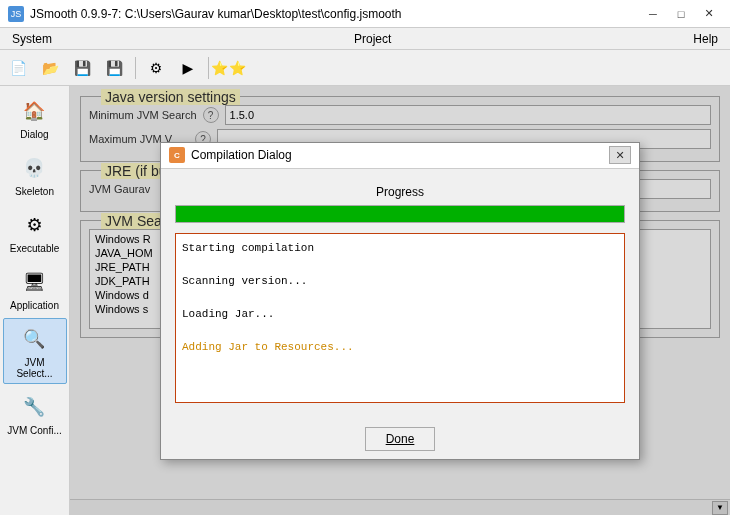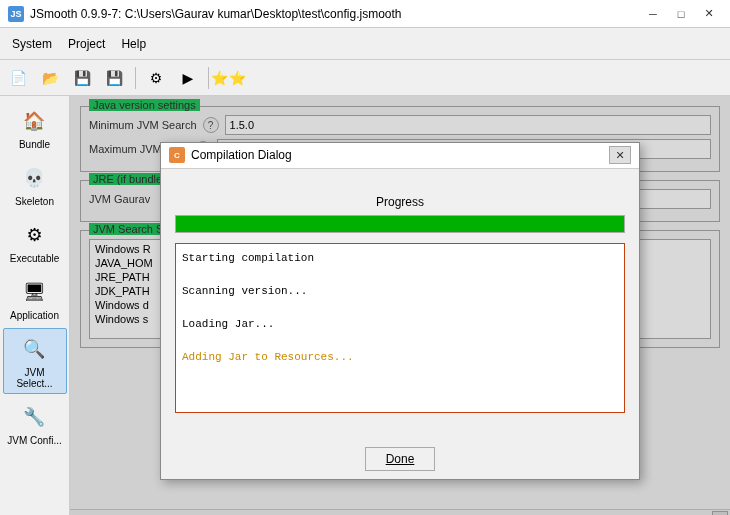--- a/index.html
+++ b/index.html
@@ -26,21 +26,21 @@
       width: 16px;
       height: 16px;
       margin-right: 6px;
       background: #4a90d9;
       border-radius: 2px;
       display: flex;
       align-items: center;
       justify-content: center;
       color: white;
       font-size: 9px;
-      font-weight: bold;
+      font-weight: normal;
     }
     .title-bar-text {
       flex: 1;
       font-size: 12px;
       color: #000;
     }
     .title-bar-controls {
       display: flex;
       gap: 2px;
     }
@@ -55,23 +55,24 @@
       align-items: center;
       justify-content: center;
       color: #333;
     }
 
     
     .menu-bar {
       background: #f0f0f0;
       border-bottom: 1px solid #ccc;
       display: flex;
-      height: 32px;
+      height: 22px;
       align-items: center;
       padding: 0 4px;
+      justify-content: space-between;
     }
     .menu-item {
       padding: 2px 8px;
       cursor: pointer;
       font-size: 12px;
       color: #000;
     }
 
     
     .toolbar {
@@ -157,24 +158,24 @@
     .section-box {
       border: 1px solid #aaa;
       margin: 8px 10px 6px 10px;
       padding: 8px;
       background: #f5f5f5;
       position: relative;
     }
     .section-title {
       position: absolute;
       top: -8px;
-      left: 8px;
-      background: #22c55e;
+      left: 20px;
+      background: #fef9c3;
       padding: 0 4px;
-      font-size: 11px;
+      font-size: 14px;
       color: #333;
     }
     .form-row {
       display: flex;
       align-items: center;
       margin-bottom: 4px;
       gap: 6px;
     }
     .form-label {
       font-size: 11px;
@@ -282,21 +283,21 @@
       background: #e0e0e0;
       cursor: pointer;
       display: flex;
       align-items: center;
       justify-content: center;
       font-size: 11px;
       color: #333;
     }
 
     .dialog-body {
-      padding: 26px 14px;
+      padding: 16px 14px;
     }
     .progress-label {
       text-align: center;
       font-size: 12px;
       margin-bottom: 6px;
       color: #000;
     }
     .progress-bar-container {
       background: #d0d0d0;
       border: 1px solid #aaa;
@@ -371,21 +372,21 @@
   <button class="toolbar-btn" title="Run">▶</button>
   <div class="toolbar-separator"></div>
   <button class="toolbar-btn" title="Favorites">⭐⭐</button>
 </div>
 
 <div class="main-layout">
 
   <div class="sidebar">
     <div class="sidebar-item">
       <div class="sidebar-icon">🏠</div>
-      <span>Bundle</span>
+      <span>Dialog</span>
     </div>
     <div class="sidebar-item">
       <div class="sidebar-icon">💀</div>
       <span>Skeleton</span>
     </div>
     <div class="sidebar-item">
       <div class="sidebar-icon">⚙</div>
       <span>Executable</span>
     </div>
     <div class="sidebar-item">

